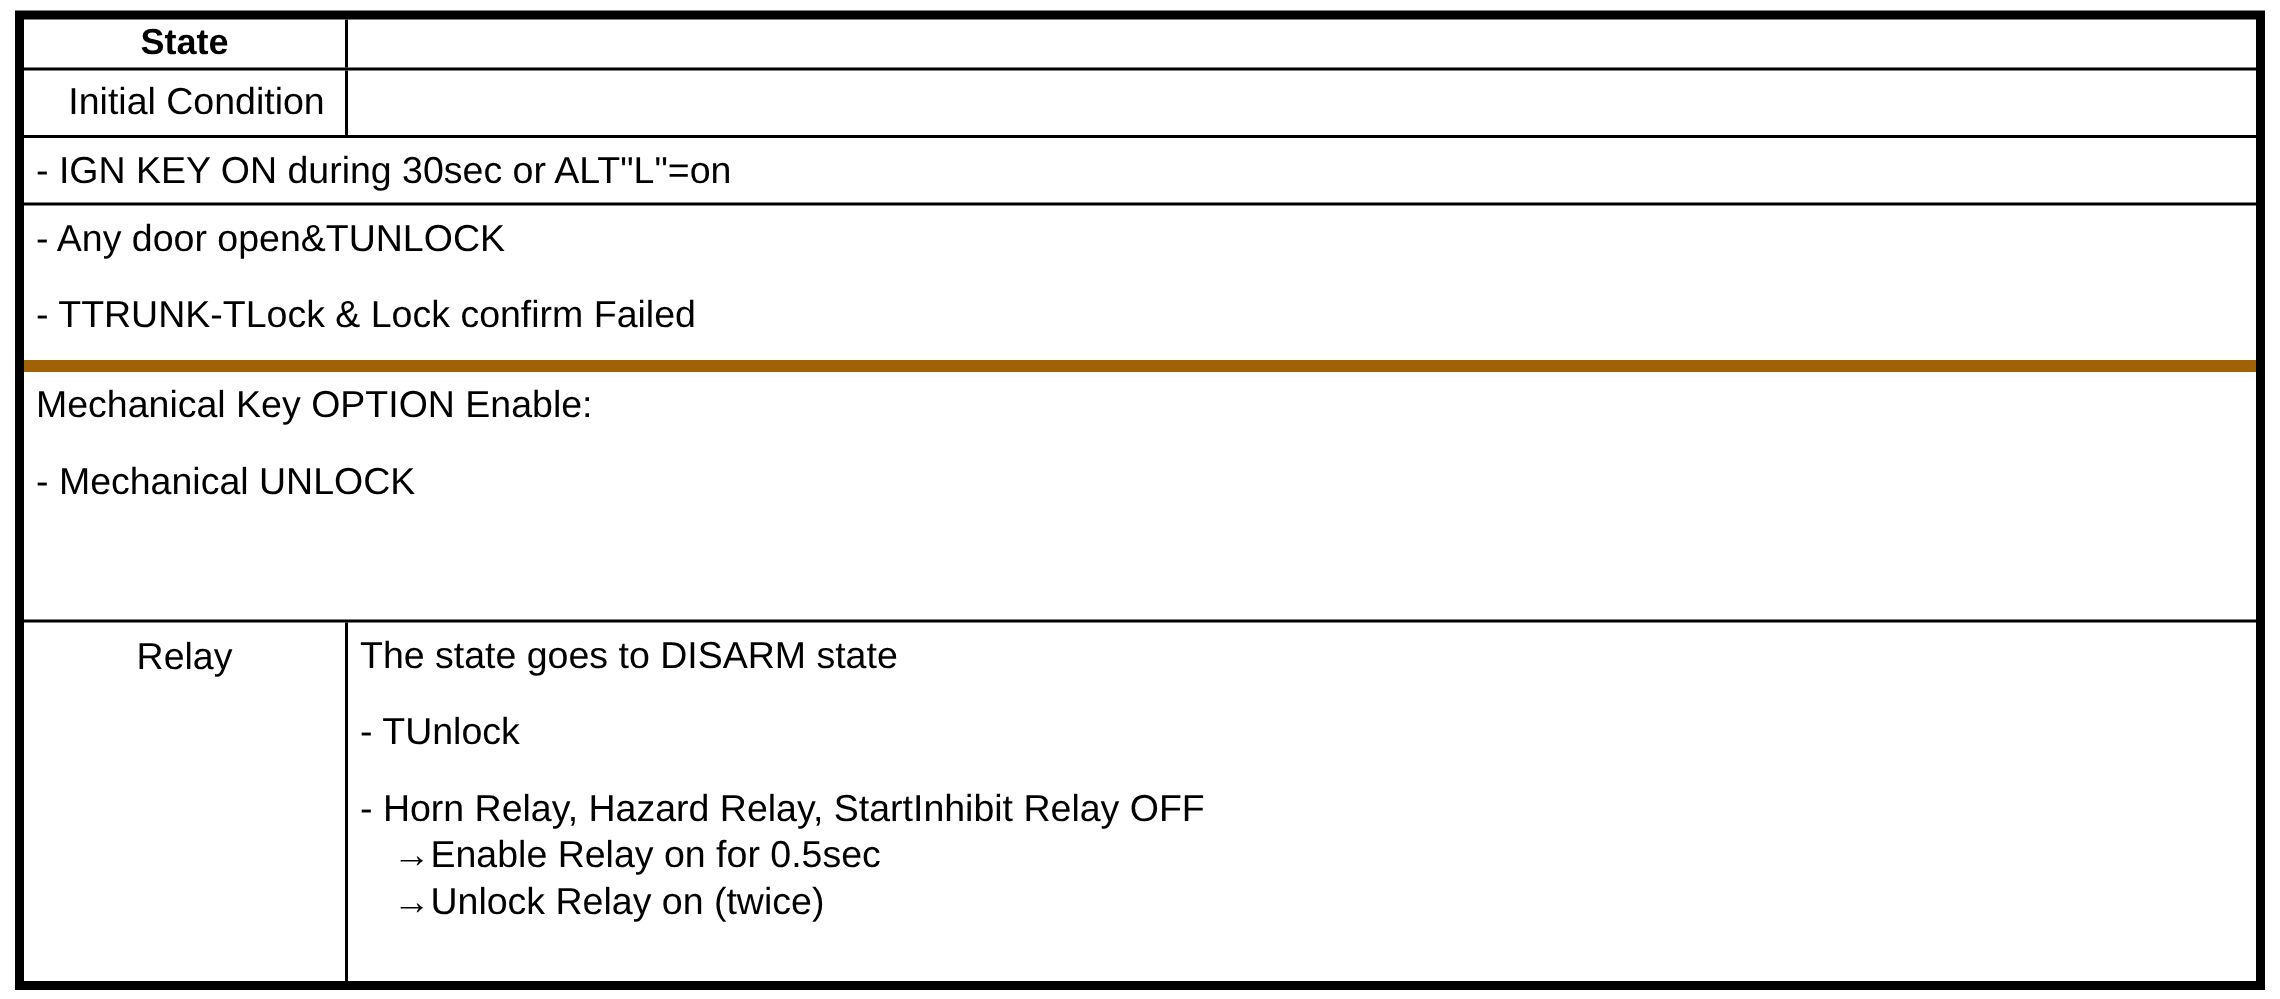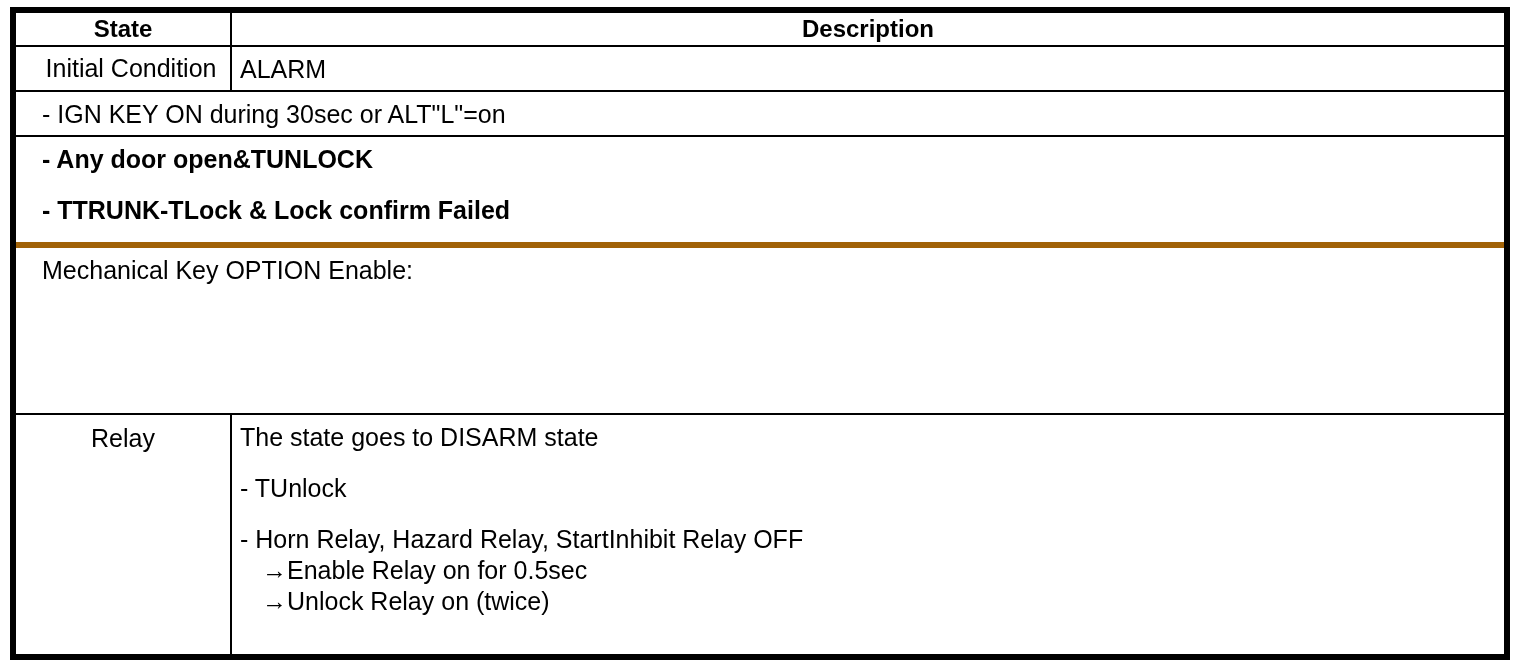--- a/index.html
+++ b/index.html
@@ -89,44 +89,37 @@
   .line.gap { margin-top: 20px; }
   .line.indent { padding-left: 22px; }
 
   .subcells {
     display: flex;
     flex-direction: column;
   }
   .subcell {
     box-sizing: border-box;
     flex: 0 0 auto;
-    padding-left: 18px;
   }
   .subcell-1 { height: 45px;  border-bottom: 2px solid #000; }
-  .subcell-2 { height: 111px; border-bottom: 6px solid #a16207; font-weight: bold; }
+  .subcell-2 { height: 111px; border-bottom: 8px solid #a16207; }
   .subcell-3 { flex: 1 1 auto; }
 </style>
 </head>
 <body>
 
 <div class="page">
   <div class="table">
 
     <div class="row row-header">
       <div class="col1 header-cell">State</div>
-      <div class="col2 header-cell">Description</div>
     </div>
 
     <div class="row row-initial">
       <div class="col1 label-center">Initial Condition</div>
-      <div class="col2">
-        <div class="cell-content">
-          <div class="line">ALARM</div>
-        </div>
-      </div>
     </div>
 
     <div class="row row-event">
       <div class="col2 subcells">
 
         <div class="subcell subcell-1">
           <div class="cell-content">
             <div class="line">- IGN KEY ON during 30sec or ALT"L"=on</div>
           </div>
         </div>
@@ -134,20 +127,21 @@
         <div class="subcell subcell-2">
           <div class="cell-content">
             <div class="line">- Any door open&amp;TUNLOCK</div>
             <div class="line gap">- TTRUNK-TLock &amp; Lock confirm Failed</div>
           </div>
         </div>
 
         <div class="subcell subcell-3">
           <div class="cell-content">
             <div class="line">Mechanical Key OPTION Enable:</div>
+            <div class="line gap">- Mechanical UNLOCK</div>
           </div>
         </div>
 
       </div>
     </div>
 
     <div class="row row-action">
       <div class="col1 label-top">Relay</div>
       <div class="col2">
         <div class="cell-content">

